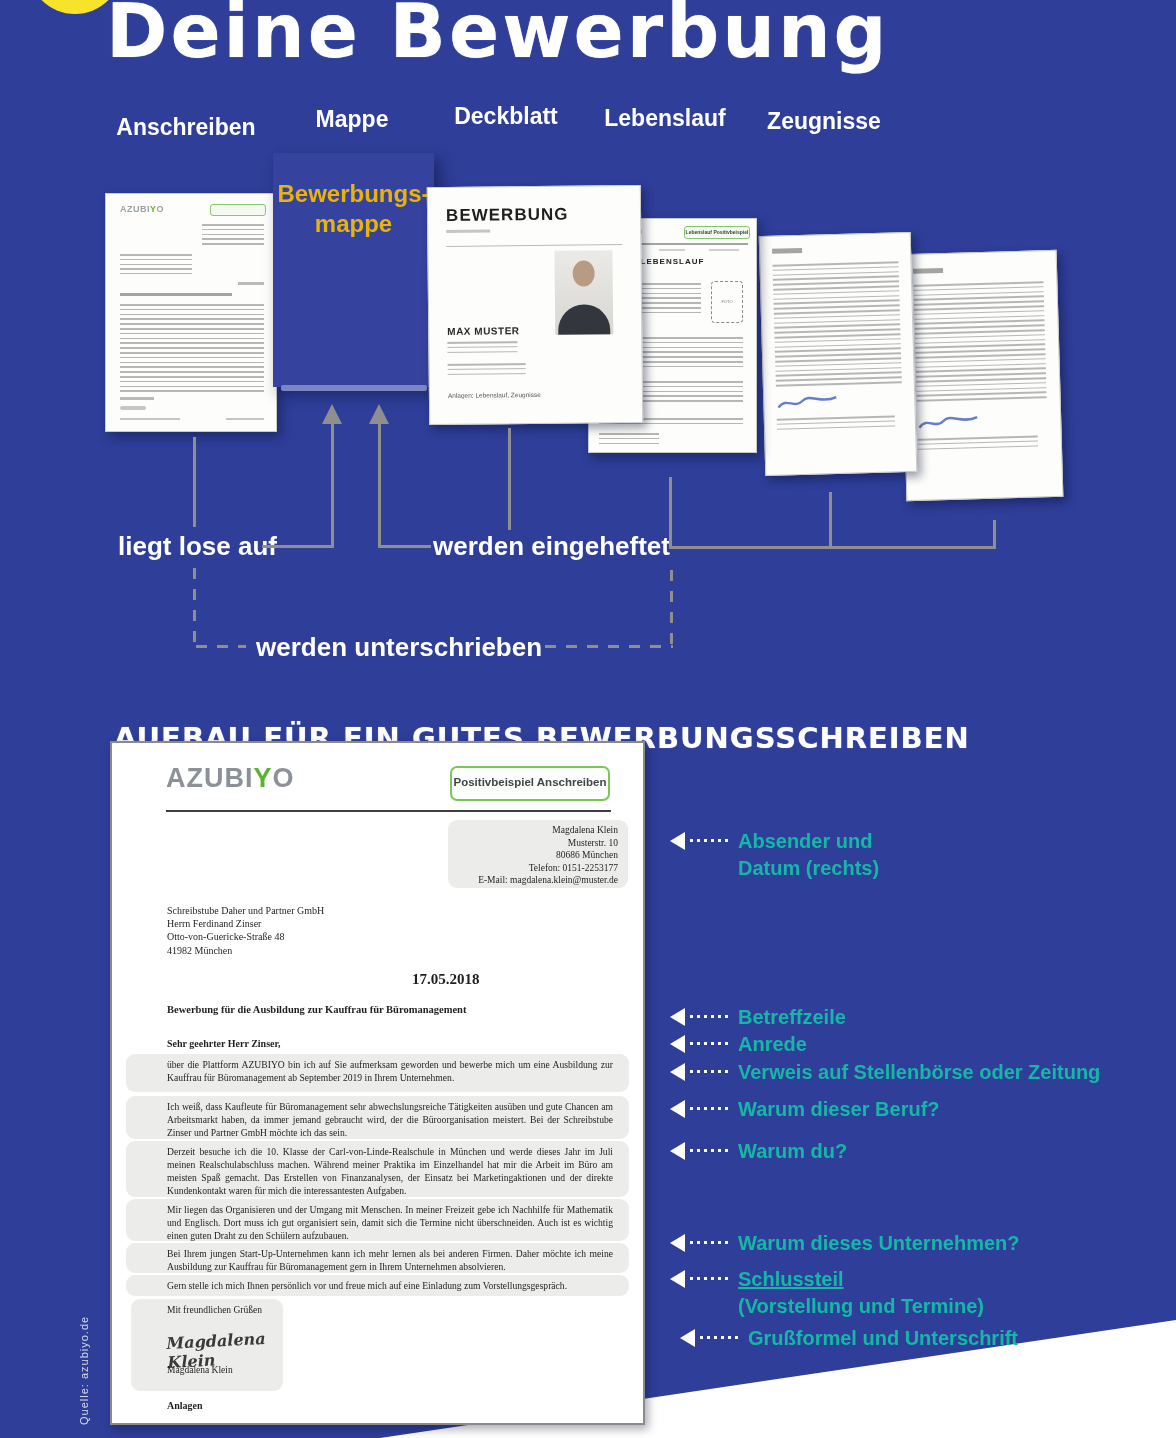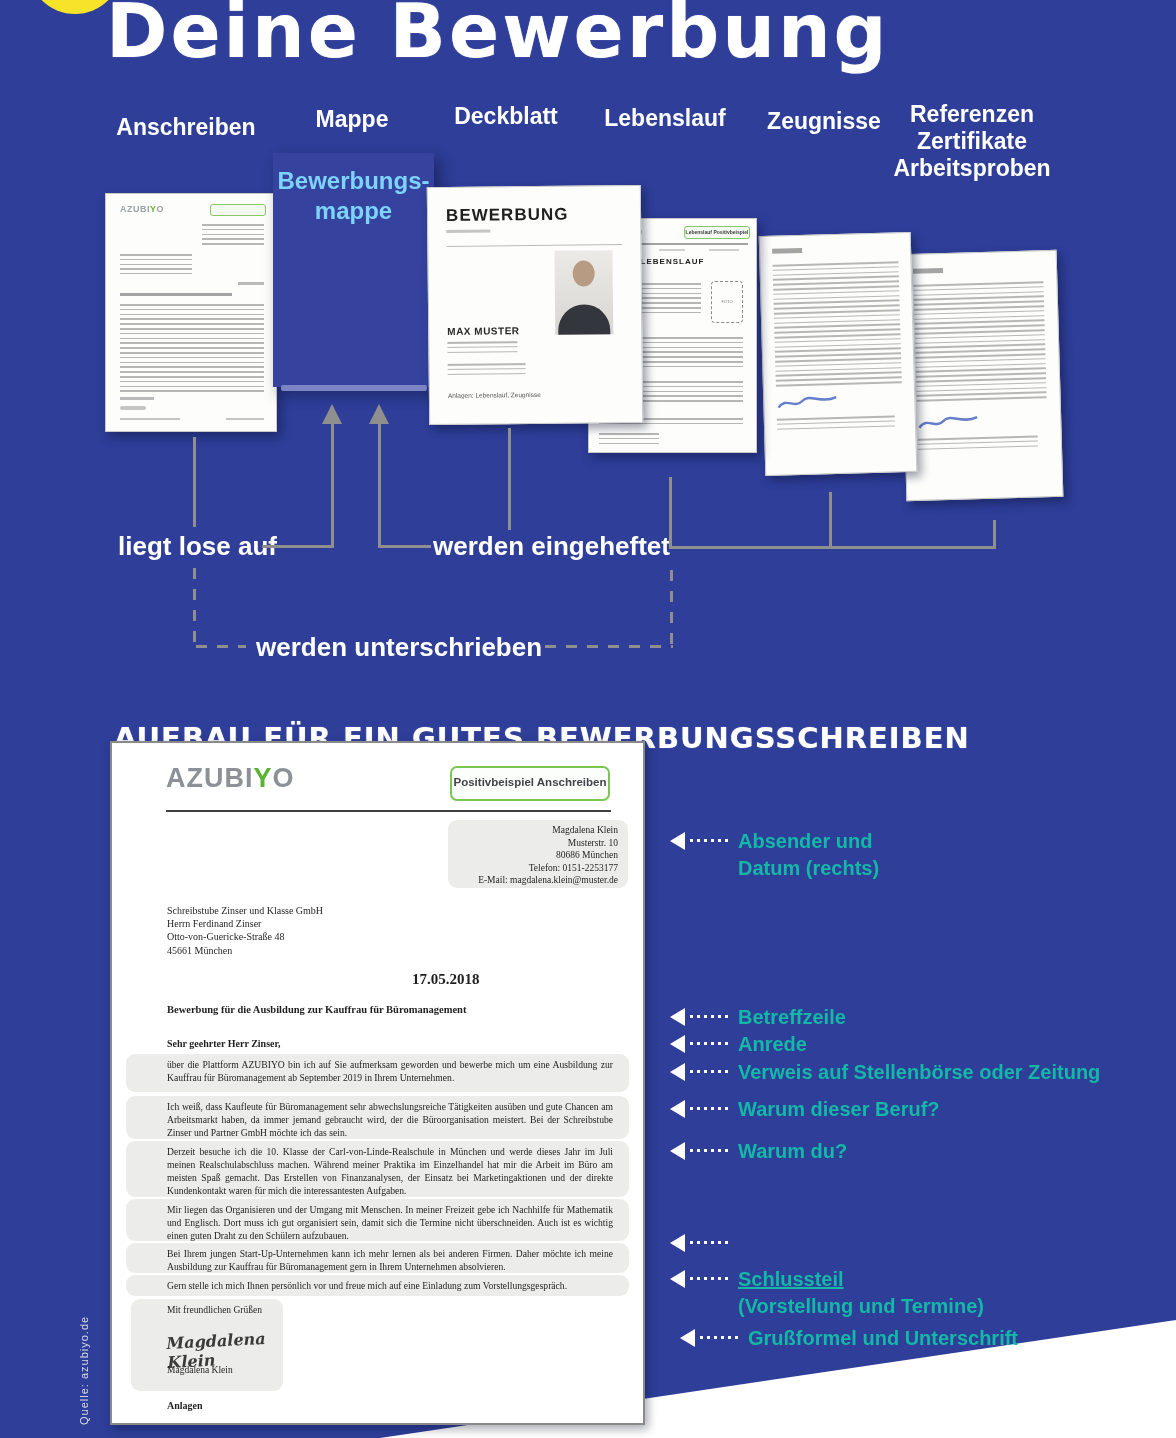--- a/index.html
+++ b/index.html
@@ -15,21 +15,21 @@
 
   
   .colhead{color:#ffffff;font-weight:bold;font-size:23px;text-align:center;line-height:27px;}
 
   
   .sun{left:28px;top:-80px;width:94px;height:94px;border-radius:50%;background:#f6e32a;}
 
   
   .folder{left:273px;top:153px;width:161px;height:234px;background:#35439f;
           box-shadow:6px 7px 14px rgba(8,12,40,.45);}
-  .folder-label{width:100%;top:13px;text-align:center;color:#7dd3fc;font-weight:bold;
+  .folder-label{width:100%;top:26px;text-align:center;color:#eab308;font-weight:bold;
                 font-size:24px;line-height:30px;}
   .folder-flap{left:281px;top:385px;width:146px;height:6px;background:#7b85c2;border-radius:2px;}
 
   
   .doc{background:#fdfdfc;border:1px solid #c9c9c9;box-shadow:4px 5px 10px rgba(8,12,40,.4);}
   .tl{background-image:repeating-linear-gradient(180deg,#9f9f9f 0px,#9f9f9f 1.6px,
       transparent 1.6px,transparent 4.8px);opacity:.75;filter:blur(.3px);}
   .bar{background:#8d8d8d;}
   .minilogo{font-size:9px;font-weight:bold;color:#9ba1a4;letter-spacing:.5px;
             font-family:"Liberation Sans",sans-serif;}
@@ -89,25 +89,20 @@
 
   <div class="abs sun"></div>
 
   <div class="abs chalk main-title">Deine Bewerbung</div>
 
   <div class="abs colhead" style="left:96px;top:114px;width:180px;">Anschreiben</div>
   <div class="abs colhead" style="left:272px;top:106px;width:160px;">Mappe</div>
   <div class="abs colhead" style="left:416px;top:103px;width:180px;">Deckblatt</div>
   <div class="abs colhead" style="left:575px;top:105px;width:180px;">Lebenslauf</div>
   <div class="abs colhead" style="left:734px;top:108px;width:180px;">Zeugnisse</div>
-  <div class="abs colhead" style="left:872px;top:101px;width:200px;">
-    <span style="display:block;">Referenzen</span>
-    <span style="display:block;">Zertifikate</span>
-    <span style="display:block;">Arbeitsproben</span>
-  </div>
 
   <div class="abs doc" style="left:105px;top:193px;width:170px;height:237px;">
     <div class="abs minilogo" style="left:14px;top:10px;"><span>AZUBI</span><span class="g">Y</span><span>O</span></div>
     <div class="abs minibadge" style="left:104px;top:10px;width:54px;height:10px;"></div>
     <div class="abs tl" style="left:96px;top:30px;width:62px;height:22px;"></div>
     <div class="abs tl" style="left:14px;top:60px;width:72px;height:20px;"></div>
     <div class="abs bar" style="left:132px;top:88px;width:26px;height:3px;opacity:.6;"></div>
     <div class="abs bar" style="left:14px;top:99px;width:112px;height:3px;opacity:.8;"></div>
     <div class="abs tl" style="left:14px;top:110px;width:144px;height:88px;"></div>
     <div class="abs bar" style="left:14px;top:203px;width:34px;height:3px;opacity:.6;"></div>
@@ -209,24 +204,24 @@
 
     <div class="abs hl serif" style="left:336px;top:77px;width:160px;height:60px;padding:4px 10px;font-size:9.5px;line-height:12.6px;text-align:right;">
       <span style="display:block;">Magdalena Klein</span>
       <span style="display:block;">Musterstr. 10</span>
       <span style="display:block;">80686 München</span>
       <span style="display:block;">Telefon: 0151-2253177</span>
       <span style="display:block;">E-Mail: magdalena.klein@muster.de</span>
     </div>
 
     <div class="abs serif" style="left:55px;top:161px;font-size:10px;line-height:13.2px;">
-      <span style="display:block;">Schreibstube Zinser und Klasse GmbH</span>
+      <span style="display:block;">Schreibstube Daher und Partner GmbH</span>
       <span style="display:block;">Herrn Ferdinand Zinser</span>
       <span style="display:block;">Otto-von-Guericke-Straße 48</span>
-      <span style="display:block;">45661 München</span>
+      <span style="display:block;">41982 München</span>
     </div>
 
     <div class="abs serif" style="left:300px;top:228px;width:210px;font-size:15px;font-weight:bold;">17.05.2018</div>
     <div class="abs serif" style="left:55px;top:261px;font-size:10.5px;font-weight:bold;">Bewerbung für die Ausbildung zur Kauffrau für Büromanagement</div>
     <div class="abs serif" style="left:55px;top:295px;font-size:10px;font-weight:bold;">Sehr geehrter Herr Zinser,</div>
 
     <div class="abs hl serif para" style="left:14px;top:311px;width:446px;height:34px;padding:4px 16px 0 41px;">über die Plattform AZUBIYO bin ich auf Sie aufmerksam geworden und bewerbe mich um eine Ausbildung zur Kauffrau für Büromanagement ab September 2019 in Ihrem Unternehmen.</div>
     <div class="abs hl serif para" style="left:14px;top:353px;width:446px;height:39px;padding:4px 16px 0 41px;">Ich weiß, dass Kaufleute für Büromanagement sehr abwechslungsreiche Tätigkeiten ausüben und gute Chancen am Arbeitsmarkt haben, da immer jemand gebraucht wird, der die Büroorganisation meistert. Bei der Schreibstube Zinser und Partner GmbH möchte ich das sein.</div>
     <div class="abs hl serif para" style="left:14px;top:398px;width:446px;height:52px;padding:4px 16px 0 41px;">Derzeit besuche ich die 10. Klasse der Carl-von-Linde-Realschule in München und werde dieses Jahr im Juli meinen Realschulabschluss machen. Während meiner Praktika im Einzelhandel hat mir die Arbeit im Büro am meisten Spaß gemacht. Das Erstellen von Finanzanalysen, der Einsatz bei Marketingaktionen und der direkte Kundenkontakt waren für mich die interessantesten Aufgaben.</div>
     <div class="abs hl serif para" style="left:14px;top:500px;width:446px;height:26px;padding:4px 16px 0 41px;">Bei Ihrem jungen Start-Up-Unternehmen kann ich mehr lernen als bei anderen Firmen. Daher möchte ich meine Ausbildung zur Kauffrau für Büromanagement gern in Ihrem Unternehmen absolvieren.</div>
@@ -270,20 +265,21 @@
     <span class="lbl">Warum dieser Beruf?</span>
   </div>
   <div class="abs anno" style="left:670px;top:1138px;">
     <span class="tri"></span>
       <span class="dots"></span>
     <span class="lbl">Warum du?</span>
   </div>
   <div class="abs anno" style="left:670px;top:1230px;">
     <span class="tri"></span>
       <span class="dots"></span>
+    <span class="lbl">Warum dieses Unternehmen?</span>
   </div>
   <div class="abs anno" style="left:670px;top:1266px;">
     <span class="tri"></span>
       <span class="dots"></span>
     <span class="lbl">
       <span style="display:block;text-decoration:underline;">Schlussteil</span>
       <span style="display:block;">(Vorstellung und Termine)</span>
     </span>
   </div>
   <div class="abs anno" style="left:680px;top:1325px;">

